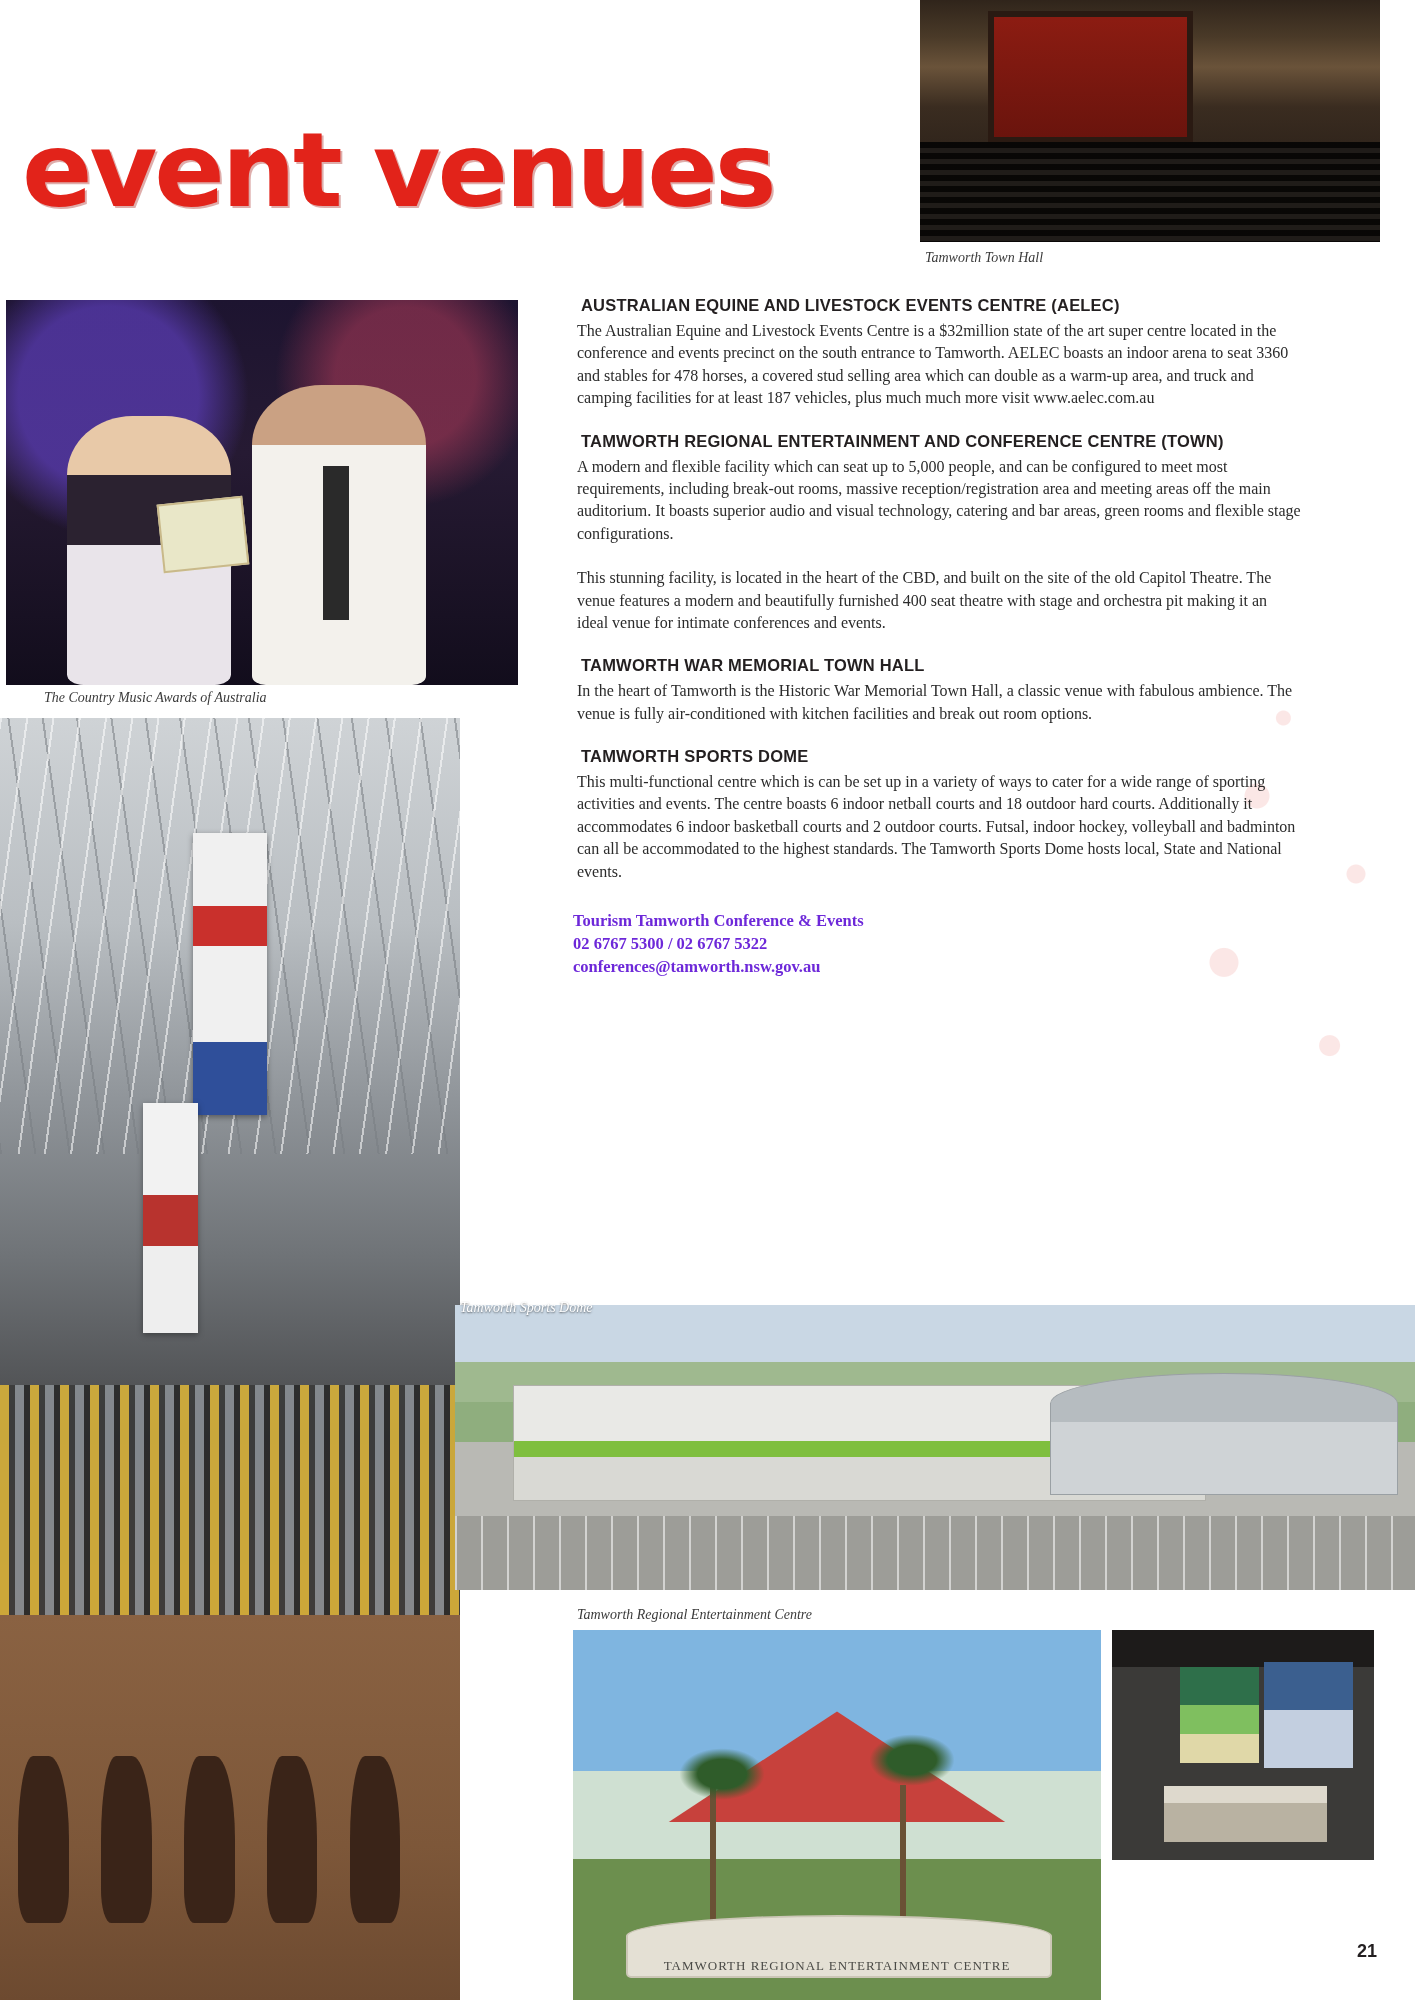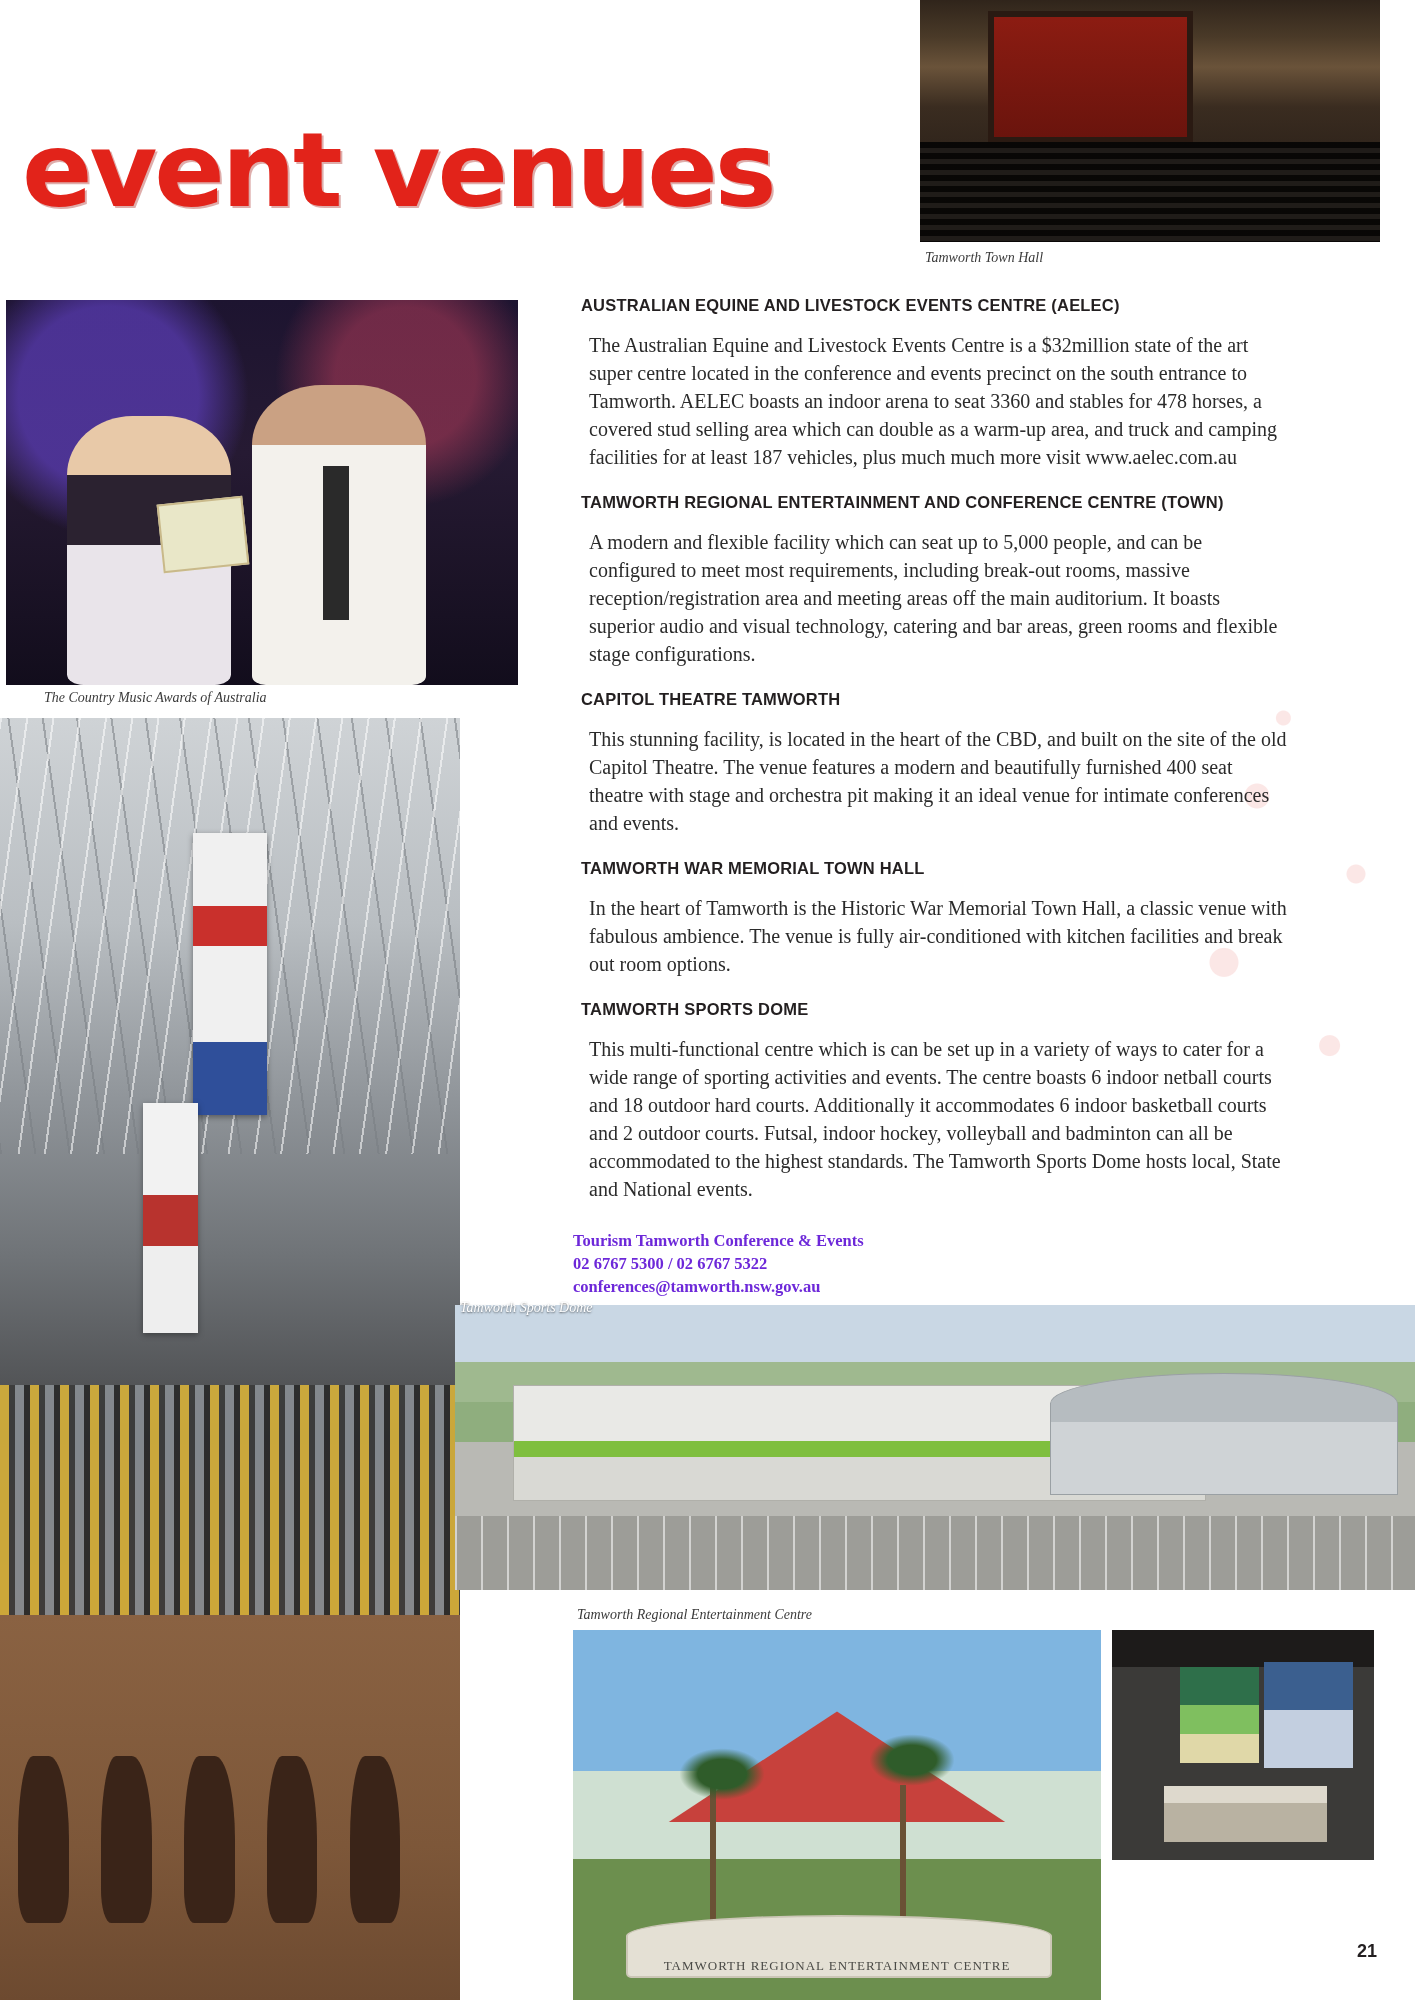--- a/index.html
+++ b/index.html
@@ -55,23 +55,23 @@
   .sec { margin-bottom: 22px; }
   .sec h2 {
     margin: 0 0 5px 8px;
     font-family: "Liberation Sans", sans-serif;
     font-weight: bold;
     font-size: 16.5px;
     letter-spacing: 0.2px;
     color: #231f20;
   }
   .sec p {
-    margin: 16px;
+    margin: 4px;
     font-family: "Liberation Serif", serif;
-    font-size: 20px;
+    font-size: 16px;
     line-height: 1.40;
     color: #2b2b2b;
     text-align: left;
   }
   .contact {
     margin-top: 26px;
     font-family: "Liberation Serif", serif;
     font-size: 16.5px;
     line-height: 1.40;
     color: #6d28d9;
@@ -331,21 +331,20 @@
     <h2>AUSTRALIAN EQUINE AND LIVESTOCK EVENTS CENTRE (AELEC)</h2>
     <p>The Australian Equine and Livestock Events Centre is a $32million state of the art super centre located in the conference and events precinct on the south entrance to Tamworth. AELEC boasts an indoor arena to seat 3360 and stables for 478 horses, a covered stud selling area which can double as a warm-up area, and truck and camping facilities for at least 187 vehicles, plus much much more visit www.aelec.com.au</p>
   </div>
 
   <div class="sec">
     <h2>TAMWORTH REGIONAL ENTERTAINMENT AND CONFERENCE CENTRE (TOWN)</h2>
     <p>A modern and flexible facility which can seat up to 5,000 people, and can be configured to meet most requirements, including break-out rooms, massive reception/registration area and meeting areas off the main auditorium. It boasts superior audio and visual technology, catering and bar areas, green rooms and flexible stage configurations.</p>
   </div>
 
   <div class="sec">
-    <h2>CAPITOL THEATRE TAMWORTH</h2>
     <p>This stunning facility, is located in the heart of the CBD, and built on the site of the old Capitol Theatre. The venue features a modern and beautifully furnished 400 seat theatre with stage and orchestra pit making it an ideal venue for intimate conferences and events.</p>
   </div>
 
   <div class="sec">
     <h2>TAMWORTH WAR MEMORIAL TOWN HALL</h2>
     <p>In the heart of Tamworth is the Historic War Memorial Town Hall, a classic venue with fabulous ambience. The venue is fully air-conditioned with kitchen facilities and break out room options.</p>
   </div>
 
   <div class="sec">
     <h2>TAMWORTH SPORTS DOME</h2>

